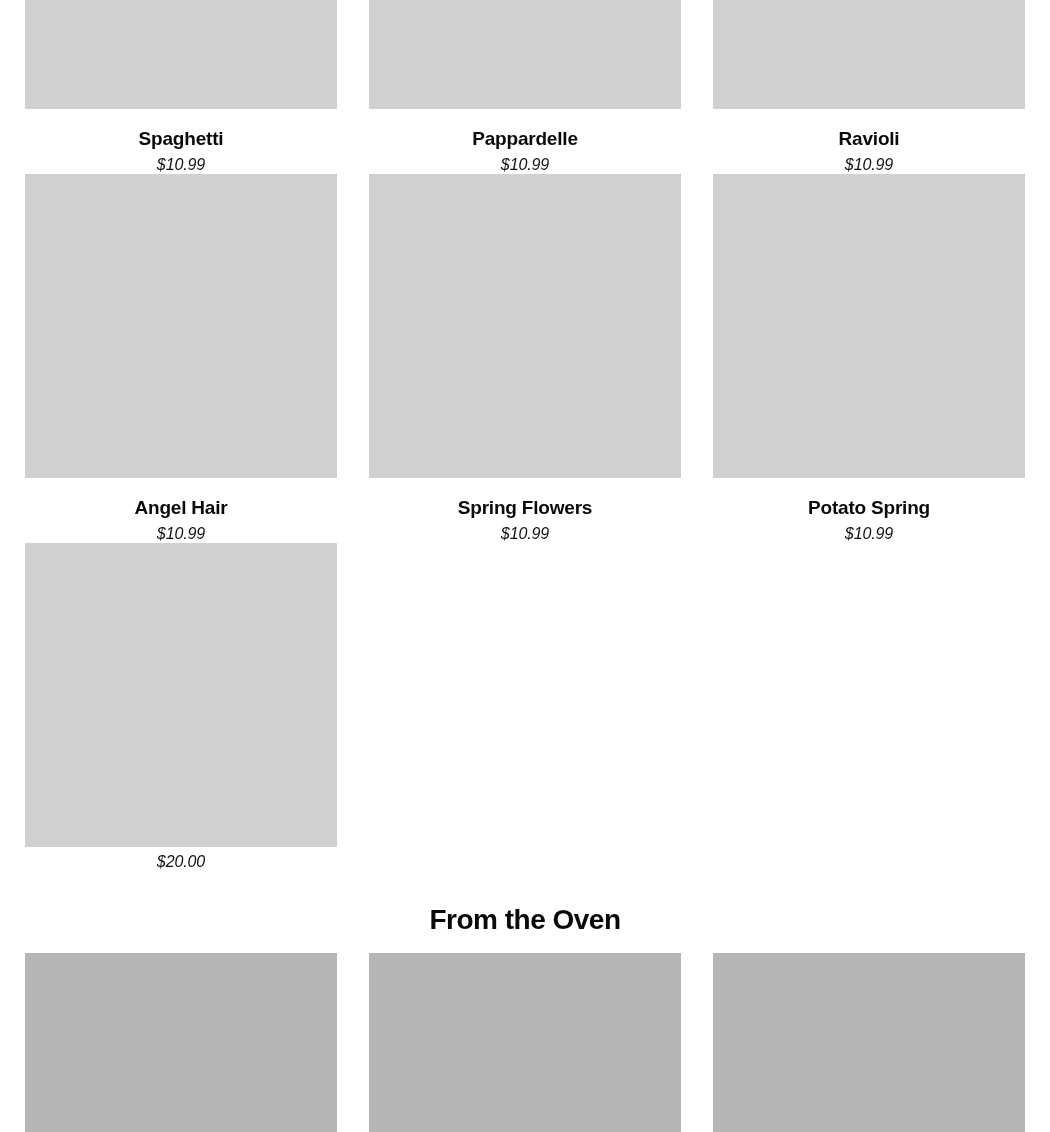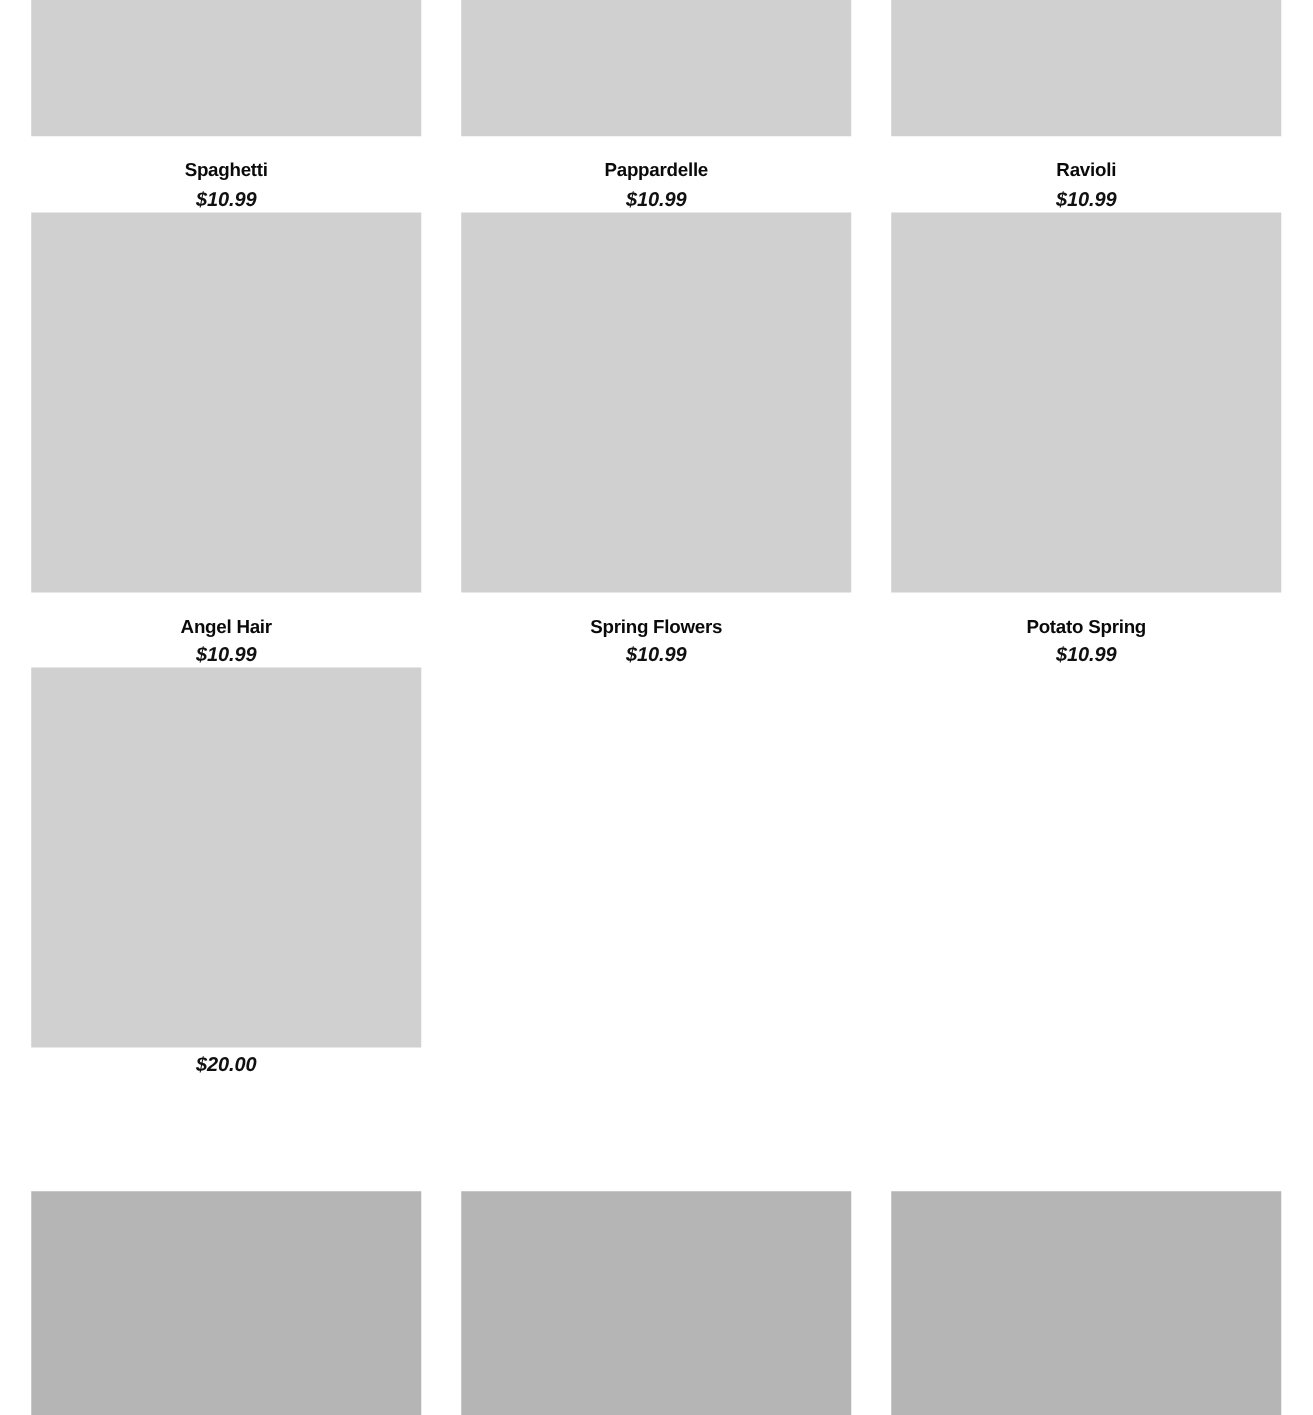--- a/index.html
+++ b/index.html
@@ -39,37 +39,36 @@
 
   .card-image {
     width: 312px;
     height: 304px;
     background: #d0d0d0;
     display: block;
   }
 
   .card-title {
     margin-top: 20px;
-    font-size: 15px;
+    font-size: 19px;
     font-weight: 700;
     line-height: 1.1;
     color: #0a0a0a;
     text-align: right;
     letter-spacing: -0.2px;
     white-space: nowrap;
   }
 
   .card-price {
     margin-top: 6px;
     font-size: 16px;
     font-style: italic;
     color: #111111;
     text-align: center;
     letter-spacing: -0.1px;
-    font-weight: bold;
   }
 
   
   .section-heading {
     position: absolute;
     top: 904px;
     left: 0;
     width: 1050px;
     text-align: center;
     font-size: 28px;
@@ -130,20 +129,21 @@
       <div class="card-price">$10.99</div>
     </div>
 
     <div class="menu-card">
       <div class="card-image"></div>
       <div class="card-price">$20.00</div>
     </div>
 
   </div>
 
+  <h2 class="section-heading">From the Oven</h2>
 
   <div class="menu-grid" id="oven-grid">
 
     <div class="menu-card">
       <div class="card-image"></div>
       <div class="card-title"></div>
       <div class="card-price"></div>
     </div>
 
     <div class="menu-card">

